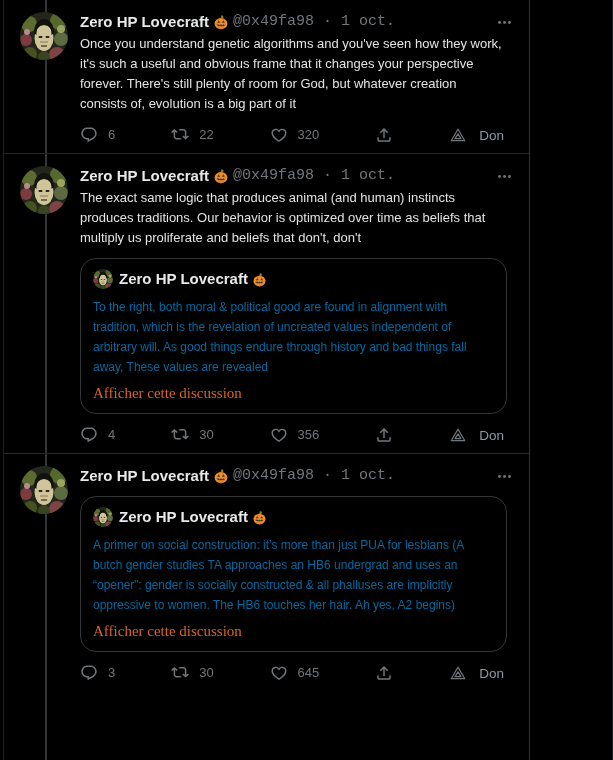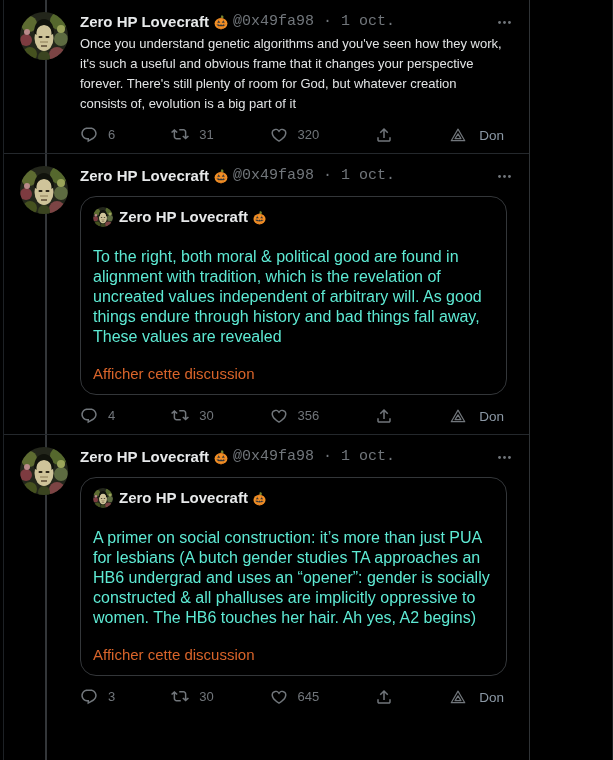--- a/index.html
+++ b/index.html
@@ -29,23 +29,23 @@
 
   .tweet-text { margin-top:2px; color:#e1e3e4; font-size:13px; line-height:20px;
                 word-wrap:break-word; white-space:pre-wrap; }
 
   .quote { margin-top:10px; border:1px solid #333639; border-radius:16px; padding:10px 12px;
            cursor:pointer; }
   .q-header { display:flex; align-items:center; font-size:15px; line-height:20px; white-space:nowrap; }
   .q-avatar { width:20px; height:20px; margin-right:6px; flex:0 0 auto; }
   .q-name { color:#e7e9ea; font-weight:700; }
   .q-pumpkin { width:15px; height:15px; margin:0 4px; flex:0 0 auto; }
-  .q-text { margin-top:20px; color:#5eead4; font-size:16px; line-height:20px; }
-  .q-link { display:block; margin-top:17px; color:#d9642a; font-size:15px; line-height:20px;
-            text-decoration:none; cursor:pointer; }
+  .q-text { margin-top:8px; color:#0369a1; font-size:12px; line-height:20px; }
+  .q-link { display:block; margin-top:6px; color:#d9642a; font-size:15px; line-height:20px;
+            text-decoration:none; cursor:pointer;font-family:Liberation Serif, serif; }
 
   .actions { margin-top:12px; display:flex; justify-content:space-between; align-items:center;
              width:424px; max-width:100%; }
   .action-group { display:flex; align-items:center; color:#71767b; cursor:pointer; }
   .action-group .ico { width:18px; height:18px; fill:currentColor; }
   .action-group .ico.stroked { fill:none; stroke:currentColor; stroke-width:1.6;
                                stroke-linejoin:round; stroke-linecap:round; }
   .count { margin-left:10px; font-size:13px; line-height:16px; color:#71767b; }
   .don-label { margin-left:12px; font-size:13.5px; color:#8b98a5; }
 
@@ -133,21 +133,21 @@
         <div class="action-group">
           <svg class="ico" viewBox="0 0 24 24">
               <use href="#sym-reply"></use>
             </svg>
           <span class="count">6</span>
         </div>
         <div class="action-group">
           <svg class="ico" viewBox="0 0 24 24">
               <use href="#sym-retweet"></use>
             </svg>
-          <span class="count">31</span>
+          <span class="count">22</span>
         </div>
         <div class="action-group">
           <svg class="ico" viewBox="0 0 24 24">
               <use href="#sym-heart"></use>
             </svg>
           <span class="count">320</span>
         </div>
         <div class="action-group">
           <svg class="ico" viewBox="0 0 24 24">
               <use href="#sym-share"></use>
@@ -177,20 +177,21 @@
         </svg>
     </div>
     <div class="content">
       <div class="name-row">
         <span class="display-name">Zero HP Lovecraft</span>
         <svg class="pumpkin" viewBox="0 0 36 36">
             <use href="#sym-pumpkin"></use>
           </svg>
         <span class="meta">@0x49fa98 · 1 oct.</span>
       </div>
+      <div class="tweet-text">The exact same logic that produces animal (and human) instincts produces traditions. Our behavior is optimized over time as beliefs that multiply us proliferate and beliefs that don't, don't</div>
 
       <div class="quote">
         <div class="q-header">
           <svg class="q-avatar" viewBox="0 0 48 48">
               <use href="#sym-avatar"></use>
             </svg>
           <span class="q-name">Zero HP Lovecraft</span>
           <svg class="q-pumpkin" viewBox="0 0 36 36">
               <use href="#sym-pumpkin"></use>
             </svg>

